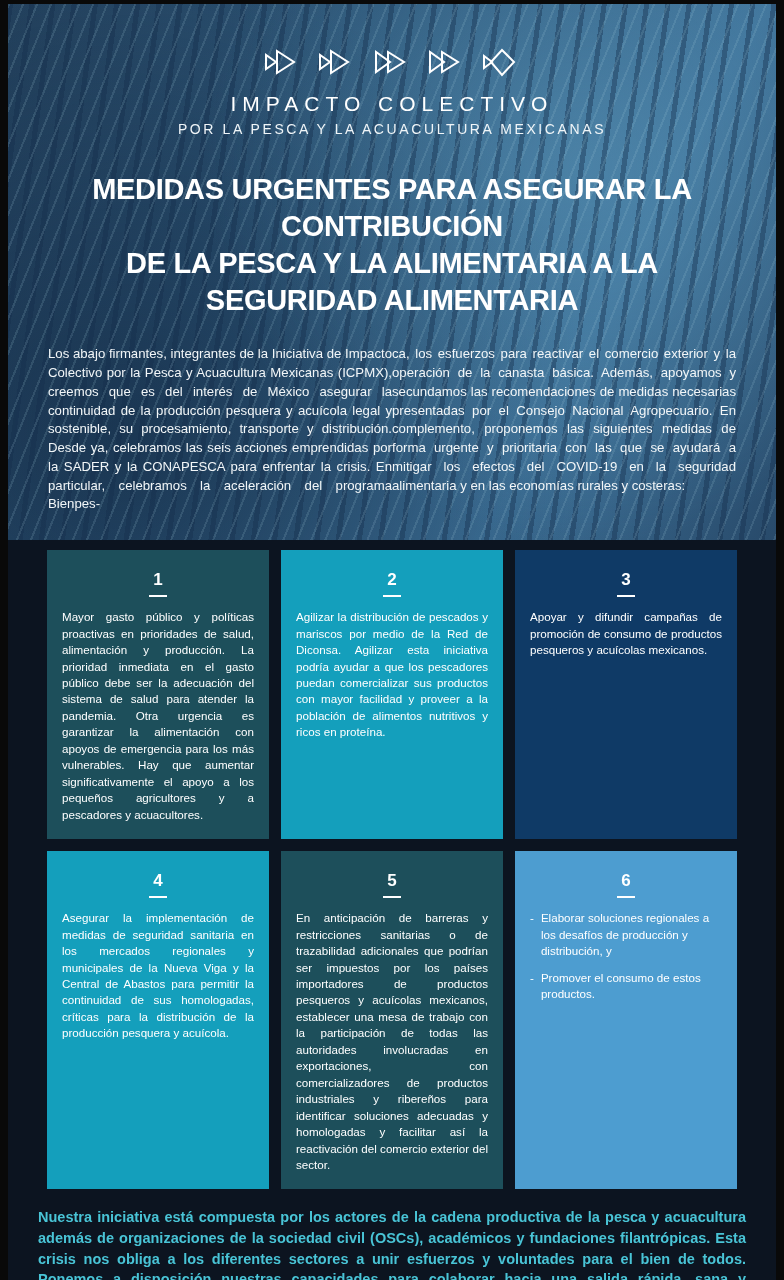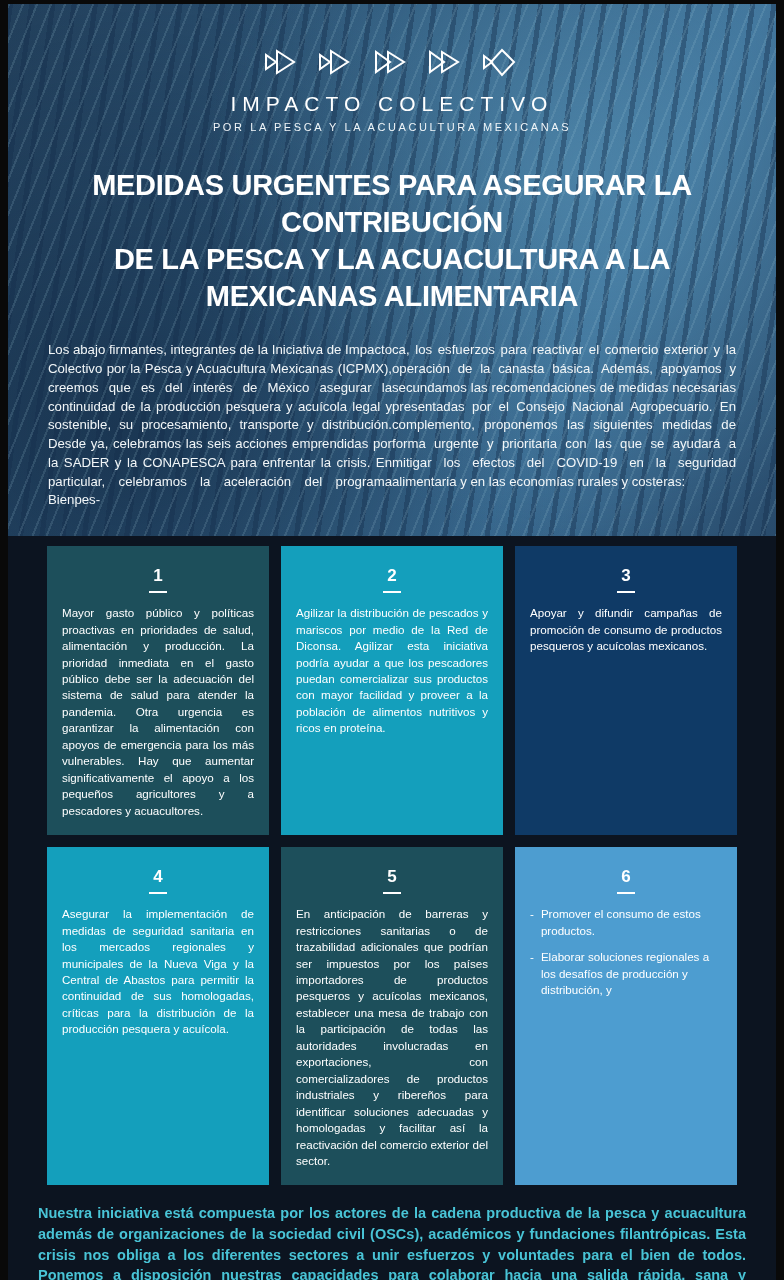--- a/index.html
+++ b/index.html
@@ -13,21 +13,21 @@
       repeating-linear-gradient(112deg, rgba(160,200,215,0.16) 0 2px, rgba(0,0,0,0) 2px 13px),
       repeating-linear-gradient(98deg, rgba(20,45,75,0.40) 0 5px, rgba(0,0,0,0) 5px 21px),
       radial-gradient(circle at 75% 30%, rgba(90,150,185,0.55), rgba(0,0,0,0) 55%),
       radial-gradient(circle at 15% 80%, rgba(15,35,60,0.6), rgba(0,0,0,0) 60%),
       linear-gradient(118deg,#23415d 0%,#2d5678 38%,#3d7097 72%,#284a6a 100%);
     padding:44px 40px 26px 40px;
   }
   .brand{display:flex;flex-direction:column;align-items:center;color:#fff;}
   .brand-icons{display:flex;gap:14px;margin-bottom:14px;}
   .brand-name{font-size:21px;letter-spacing:6px;font-weight:400;color:#fff;}
-  .brand-tagline{font-size:11px;letter-spacing:2.6px;margin-top:5px;color:#f0f5f8;}
+  .brand-tagline{font-size:14px;letter-spacing:2.6px;margin-top:5px;color:#f0f5f8;}
   .headline{margin-top:34px;text-align:center;color:#fff;font-weight:700;font-size:29px;line-height:1.28;letter-spacing:-0.3px;}
   .intro{display:flex;margin-top:26px;color:#f2f6f8;font-size:13.2px;line-height:1.42;text-align:justify;}
   .intro > div{flex:1;}
 
   
   .cards-wrap{flex:1;background:#0c1420;padding:10px 39px 0 39px;}
   .cards{display:grid;grid-template-columns:repeat(3,1fr);gap:12px;}
   .card{color:#fff;padding:14px 15px 16px 15px;font-size:11.6px;line-height:1.42;}
   .card .num{display:block;text-align:center;margin:4px auto 12px auto;}
   .card .num span{display:inline-block;font-weight:700;font-size:17px;border-bottom:2px solid #fff;padding:0 4px 3px 4px;}
@@ -76,21 +76,21 @@
             <path d="M4 20 L4 8 L12 14 Z" fill="none" stroke="#fff" stroke-width="2"></path>
             <path d="M22 2 L34 14 L22 27 L11 14 Z" fill="none" stroke="#fff" stroke-width="2"></path>
           </svg>
       </div>
       <div class="brand-name">IMPACTO COLECTIVO</div>
       <div class="brand-tagline">POR LA PESCA Y LA ACUACULTURA MEXICANAS</div>
     </div>
 
     <div class="headline">
       <div>MEDIDAS URGENTES PARA ASEGURAR LA CONTRIBUCIÓN</div>
-      <div>DE LA PESCA Y LA ACUACULTURA A LA MEXICANAS ALIMENTARIA</div>
+      <div>DE LA PESCA Y LA ALIMENTARIA A LA SEGURIDAD ALIMENTARIA</div>
     </div>
 
     <div class="intro">
       <div>Los abajo firmantes, integrantes de la Iniciativa de Impacto Colectivo por la Pesca y Acuacultura Mexicanas (ICPMX), creemos que es del interés de México asegurar la continuidad de la producción pesquera y acuícola legal y sostenible, su procesamiento, transporte y distribución. Desde ya, celebramos las seis acciones emprendidas por la SADER y la CONAPESCA para enfrentar la crisis. En particular, celebramos la aceleración del programa Bienpes-</div>
       <div>ca, los esfuerzos para reactivar el comercio exterior y la operación de la canasta básica.  Además, apoyamos y secundamos las recomendaciones de medidas necesarias presentadas por el Consejo Nacional Agropecuario. En complemento, proponemos las siguientes medidas de forma urgente y prioritaria con las que se ayudará a mitigar los efectos del COVID-19 en la seguridad alimentaria y en las economías rurales y costeras:</div>
     </div>
   </div>
 
   <div class="cards-wrap">
     <div class="cards row1">
@@ -112,22 +112,22 @@
         <span class="num"><span>4</span></span>
         <p><span class="b">Asegurar la implementación de medidas de seguridad sanitaria en los mercados regionales y municipales de la Nueva Viga y la Central de Abastos</span><span> para permitir la continuidad de sus homologadas, críticas para la distribución de la producción pesquera y acuícola.</span></p>
       </div>
       <div class="card c-darkteal">
         <span class="num"><span>5</span></span>
         <p><span>En anticipación de barreras y restricciones sanitarias o de trazabilidad adicionales que podrían ser impuestos por los países importadores de productos pesqueros y acuícolas mexicanos, </span><span class="b">establecer una mesa de trabajo con la participación de todas las autoridades involucradas en exportaciones, con comercializadores de productos industriales y ribereños para identificar soluciones adecuadas y homologadas y facilitar así la reactivación del comercio exterior del sector.</span></p>
       </div>
       <div class="card c-blue">
         <span class="num"><span>6</span></span>
         <div class="bullets">
+          <div class="bullet">Elaborar soluciones regionales a los desafíos de producción y distribución, y</div>
           <div class="bullet">Promover el consumo de estos productos.</div>
-          <div class="bullet">Elaborar soluciones regionales a los desafíos de producción y distribución, y</div>
         </div>
       </div>
     </div>
   </div>
 
   <div class="closing">Nuestra iniciativa está compuesta por los actores de la cadena productiva de la pesca y acuacultura además de organizaciones de la sociedad civil (OSCs), académicos y fundaciones filantrópicas.  Esta crisis nos obliga a los diferentes sectores a unir esfuerzos y voluntades para el bien de todos.  Ponemos a disposición nuestras capacidades para colaborar hacia una salida rápida, sana y coordinada de esta crisis.</div>
 
   <div class="bottom-strip"></div>
 </div>
 

